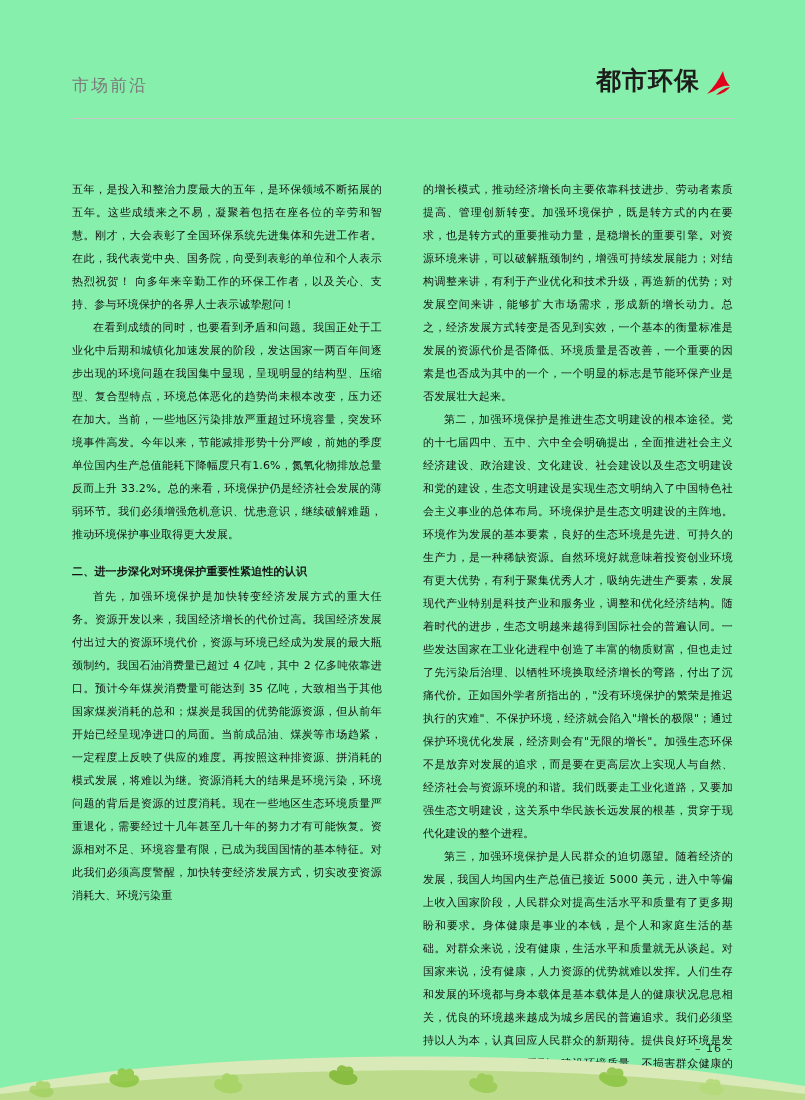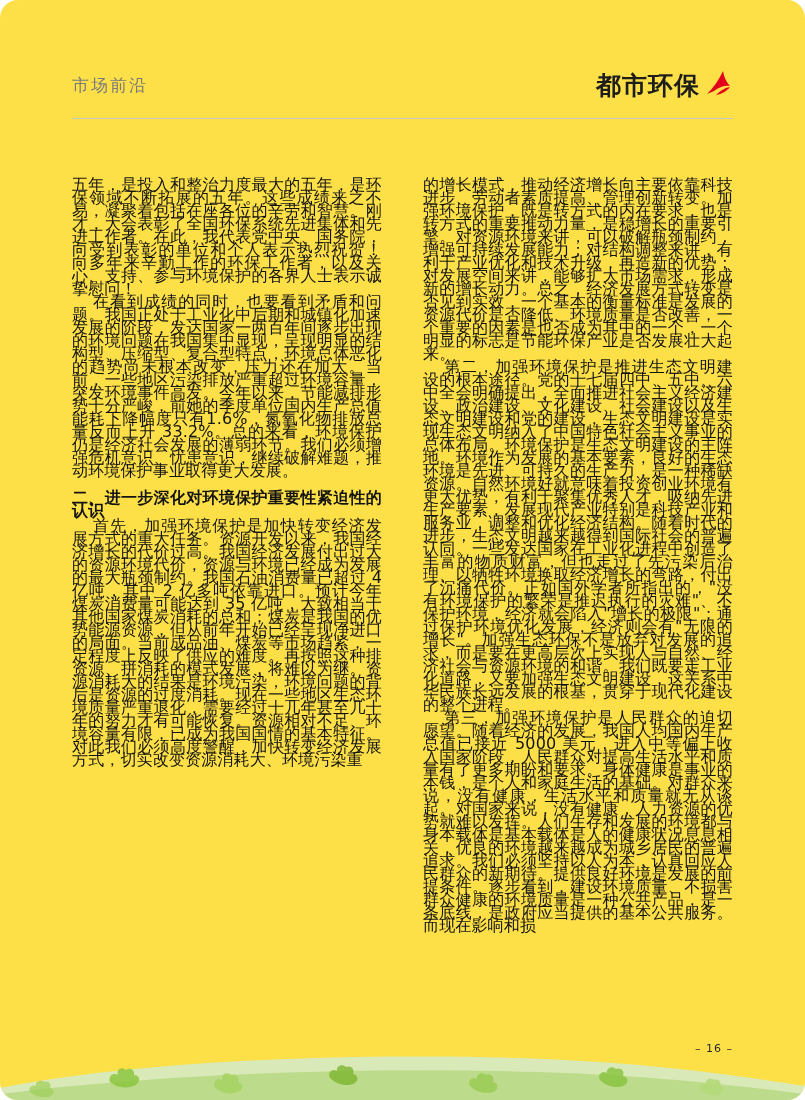--- a/index.html
+++ b/index.html
@@ -4,24 +4,23 @@
 <style>
   html, body {
     margin: 0;
     padding: 0;
     background: #ffffff;
   }
   .page {
     position: relative;
     width: 805px;
     height: 1100px;
-    background: #fde047;
+    background: #86efac;
     font-family: "DejaVu Sans", sans-serif;
     overflow: hidden;
-    border-radius: 18px;
   }
 
   
   .header {
     position: absolute;
     left: 72px;
     top: 68px;
     width: 661px;
     height: 48px;
   }
@@ -32,21 +31,20 @@
     font-size: 17px;
     letter-spacing: 2px;
     color: #7b7b7b;
     font-family: "DejaVu Sans", sans-serif;
   }
   .header-logo {
     position: absolute;
     right: 0;
     top: 0;
     display: flex;
-    align-items: flex-end;
     gap: 2px;
   }
   .header-logo-text {
     font-size: 25px;
     font-weight: bold;
     letter-spacing: 1px;
     color: #1d1d1b;
     line-height: 1;
   }
   .header-logo-mark {
@@ -72,22 +70,22 @@
     top: 178px;
     width: 661px;
     display: flex;
     gap: 41px;
   }
   .col {
     width: 310px;
   }
   .col p {
     margin: 0;
-    font-size: 16px;
-    line-height: 13px;
+    font-size: 11px;
+    line-height: 23px;
     color: #131313;
     text-align: justify;
     text-justify: inter-ideograph;
     letter-spacing: 0.15px;
   }
   .col p.indent {
     text-indent: 21px;
   }
   .col p.heading {
     font-weight: bold;

